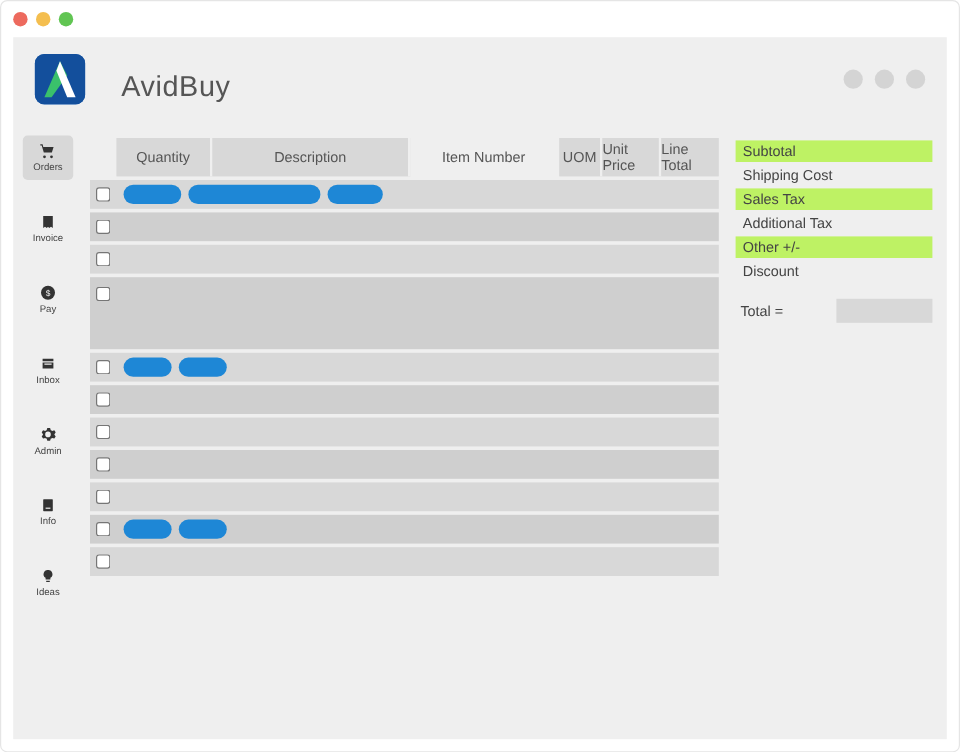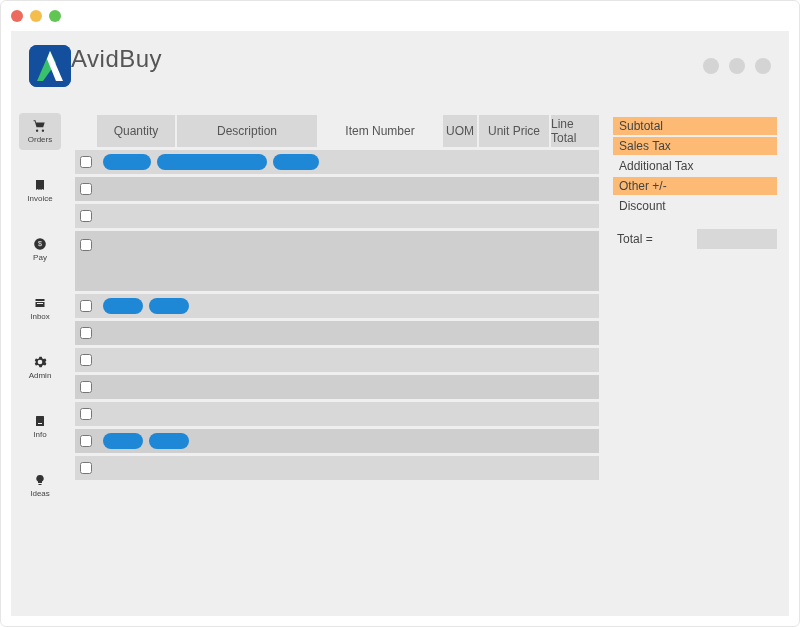--- a/index.html
+++ b/index.html
@@ -5,21 +5,21 @@
   * { box-sizing: border-box; margin: 0; padding: 0; font-family: -apple-system, "Segoe UI", Arial, sans-serif; }
   body { background: #fff; width: 800px; height: 627px; overflow: hidden; }
 
   .window { width: 800px; height: 627px; background:#fff; border:1px solid #e5e5e5; border-radius:6px; position:relative; }
   .titlebar { height: 30px; display:flex; align-items:center; padding:0 10px; gap:7px; }
   .dot { width:12px; height:12px; border-radius:50%; display:inline-block; }
   .dot.red{background:#ed6a5e;} .dot.yellow{background:#f4be4f;} .dot.green{background:#61c553;}
 
   .app { position:absolute; inset:30px 10px 10px 10px; background:#efefef; }
   .headerbar { height:70px; display:flex; align-items:center; padding:0 18px; justify-content:space-between; }
-  .brand { display:flex; align-items:flex-start; gap:0; }
+  .brand { display:flex; align-items:flex-end; gap:30px; }
   .logo { width:42px; height:42px; border-radius:8px; background:#1a5fb4; position:relative; overflow:hidden; }
   .logo svg { position:absolute; inset:0; }
   .appname { font-size:24px; font-weight:300; color:#555; letter-spacing:0.5px; }
   .topdots { display:flex; gap:10px; }
   .graycircle { width:16px; height:16px; border-radius:50%; background:#d4d4d4; }
 
   .body { display:flex; position:absolute; top:70px; bottom:0; left:0; right:0; }
 
   .sidebar { width:58px; display:flex; flex-direction:column; align-items:center; padding-top:12px; gap:22px; }
   .sideitem { width:42px; display:flex; flex-direction:column; align-items:center; gap:2px; cursor:pointer; padding:6px 0; border-radius:4px; }
@@ -29,38 +29,38 @@
 
   .main { flex:1; padding:14px 12px 14px 6px; display:flex; gap:14px; }
   .tablewrap { flex:1; display:flex; flex-direction:column; }
   .thead { display:flex; height:32px; }
   .th { background:#d8d8d8; color:#555; font-size:12px; display:flex; align-items:center; justify-content:center; border-right:2px solid #efefef; }
   .th.cb { width:22px; background:transparent; border:none; }
   .th.qty { width:80px; }
   .th.item { width:124px; background:#efefef; }
   .th.desc { flex:1; min-width:90px; }
   .th.uom { width:36px; }
-  .th.price { width:72px; }
+  .th.price { width:49px; }
   .th.total { width:48px; border-right:none; }
 
   .rows { display:flex; flex-direction:column; }
   .row { display:flex; align-items:center; background:#d8d8d8; margin-top:3px; min-height:24px; padding:4px 0; gap:6px; }
   .row.alt { background:#cfcfcf; }
   .row.big { min-height:60px; align-items:flex-start; padding-top:8px; }
   .cbcell { width:22px; display:flex; align-items:center; justify-content:center; }
   .cbcell input { width:12px; height:12px; accent-color:#fff; }
   .pill { height:16px; border-radius:8px; background:#1e87d6; }
   .pill.s { width:40px; }
   .pill.m { width:48px; }
   .pill.l { width:110px; }
   .pill.desc { width:46px; }
 
   .summary { width:164px; padding-top:2px; font-size:12px; color:#444; }
   .sumrow { height:18px; display:flex; align-items:center; padding-left:6px; margin-bottom:2px; }
-  .sumrow.shaded { background:#fdba74; }
+  .sumrow.shaded { background:#bef264; }
   .totalrow { margin-top:14px; display:flex; align-items:center; gap:10px; }
   .totallabel { font-size:12px; color:#444; padding-left:4px; }
   .totalbox { width:80px; height:20px; background:#d8d8d8; margin-left:auto; }
 </style>
 </head>
 <body>
 
 <div class="window">
   <div class="titlebar">
     <span class="dot red"></span>
@@ -223,20 +223,21 @@
             <div class="row">
               <span class="cbcell">
                   <input type="checkbox" style="">
                 </span>
             </div>
           </div>
         </div>
 
         <div class="summary">
           <div class="sumrow shaded">Subtotal</div>
+          <div class="sumrow">Shipping Cost</div>
           <div class="sumrow shaded">Sales Tax</div>
           <div class="sumrow">Additional Tax</div>
           <div class="sumrow shaded">Other +/-</div>
           <div class="sumrow">Discount</div>
           <div class="totalrow">
             <span class="totallabel">Total =</span>
             <span class="totalbox"></span>
           </div>
         </div>
       </div>

